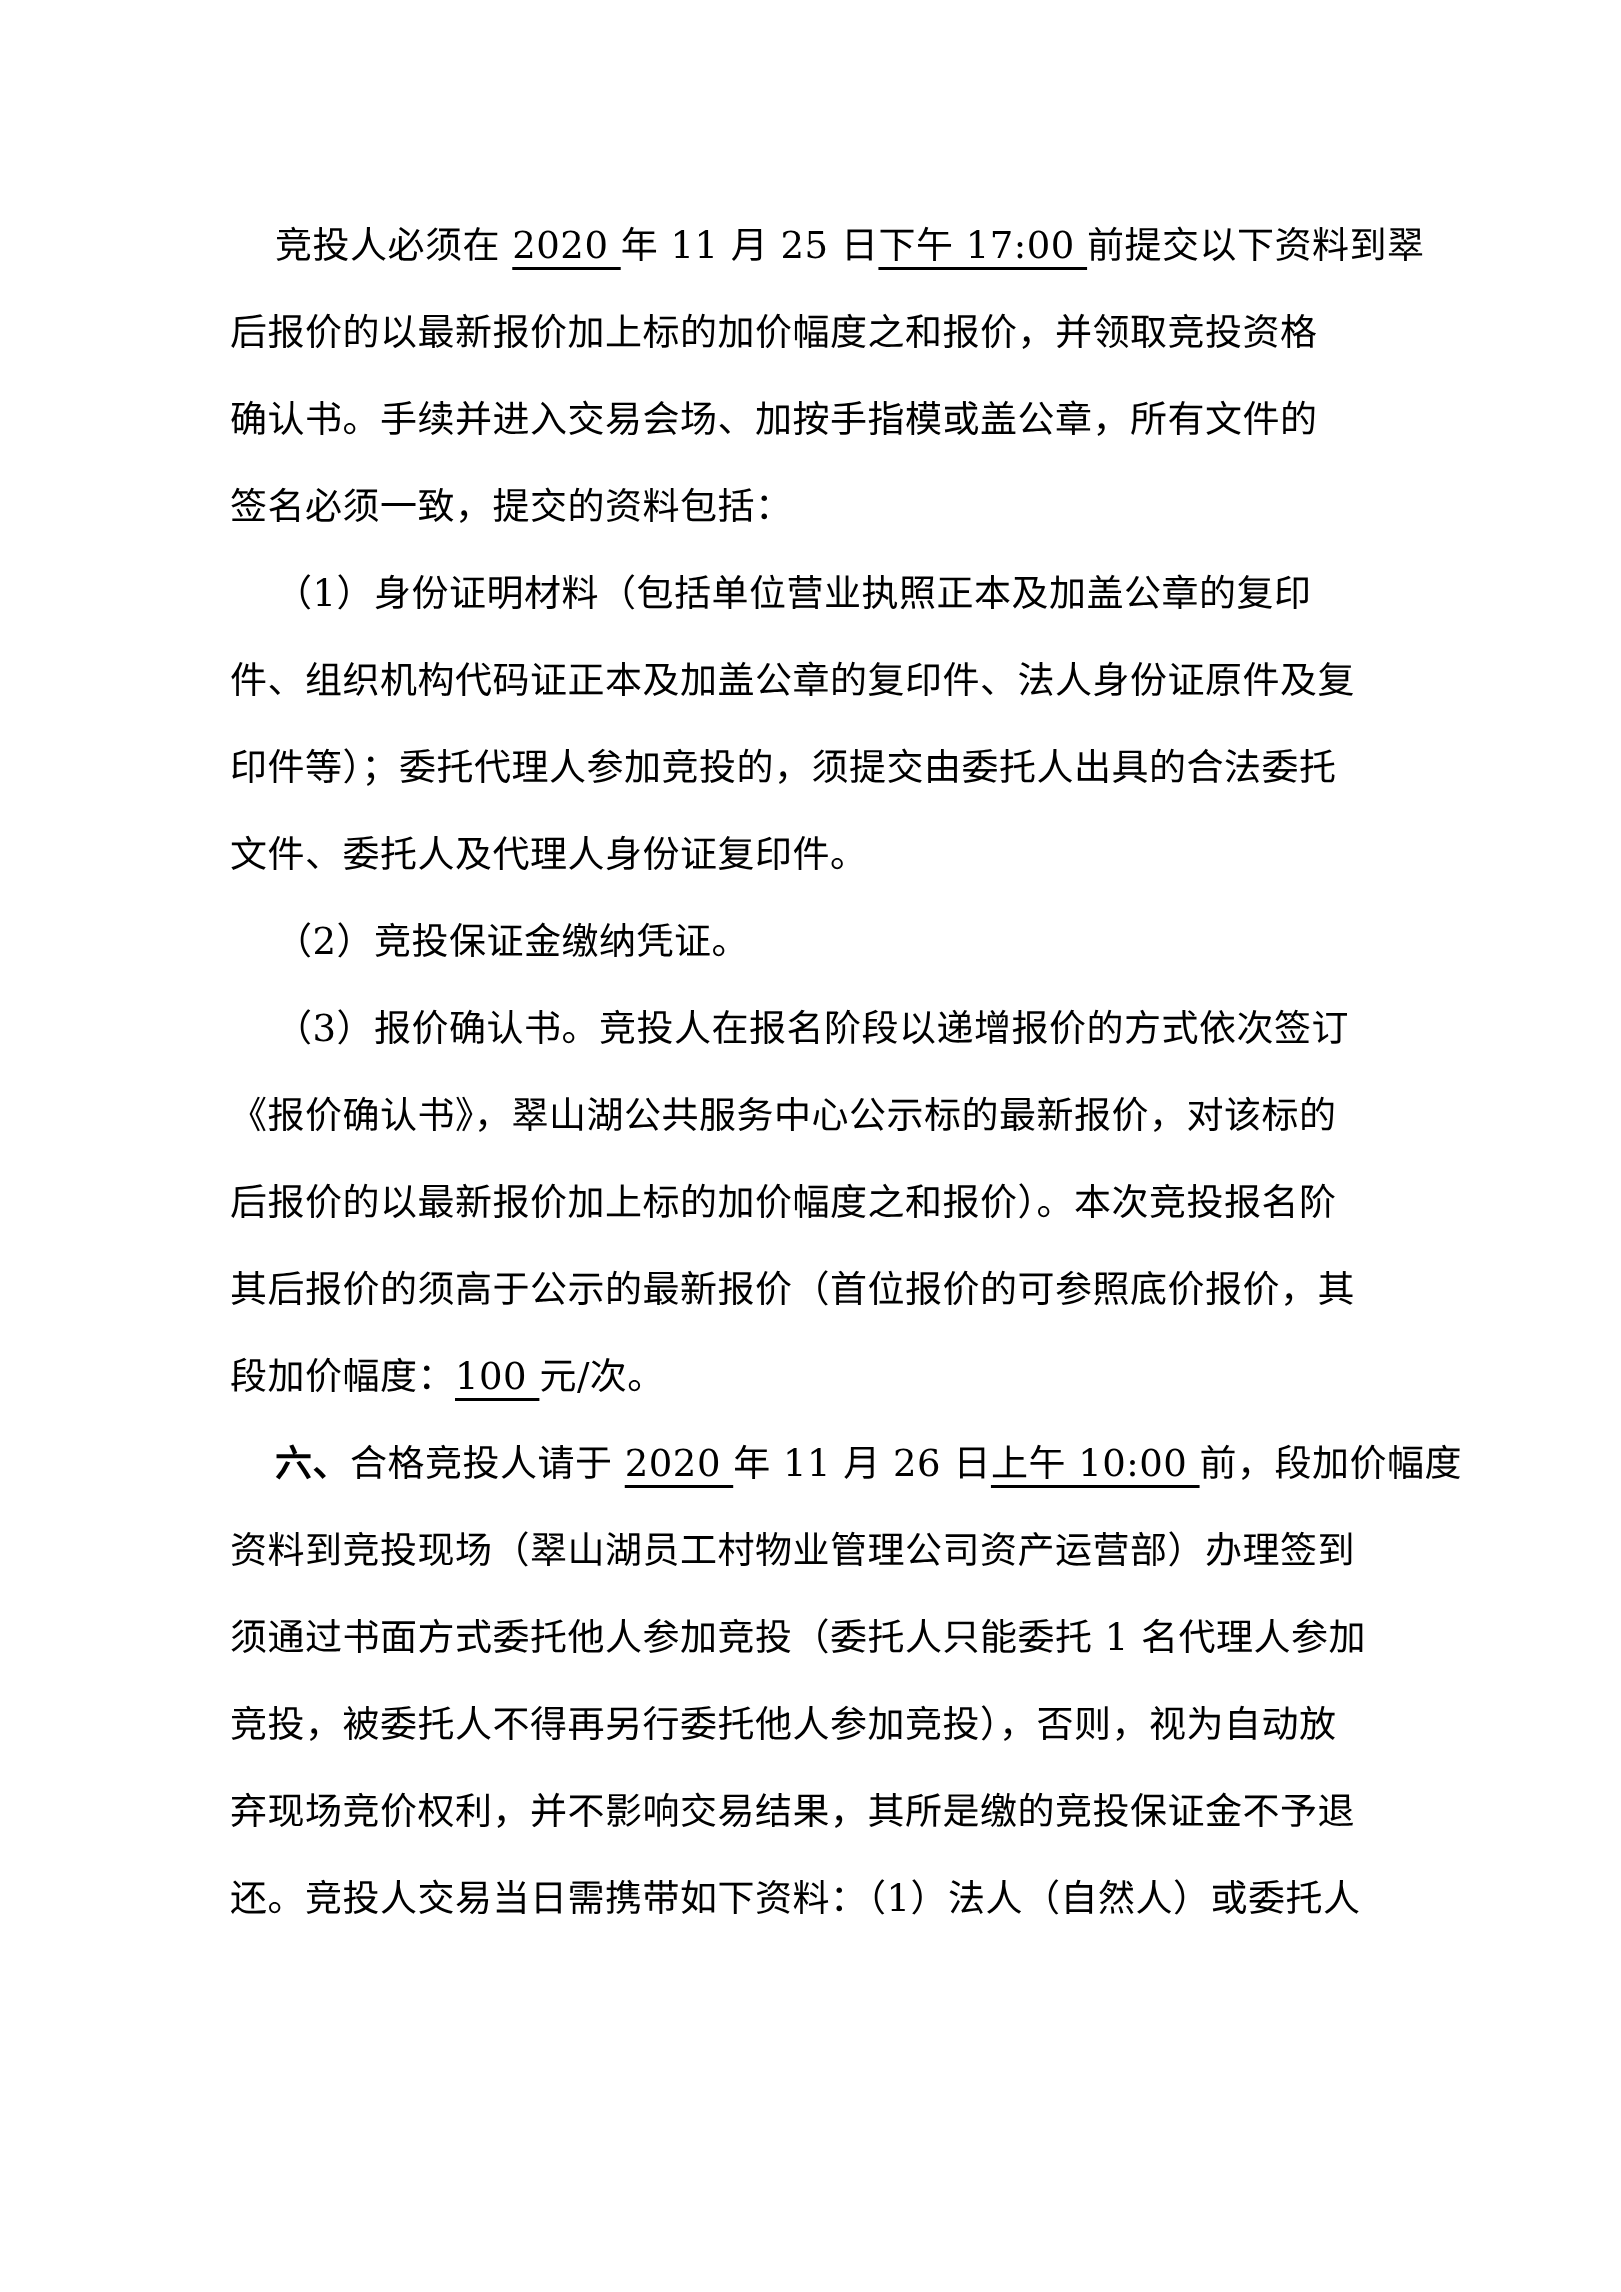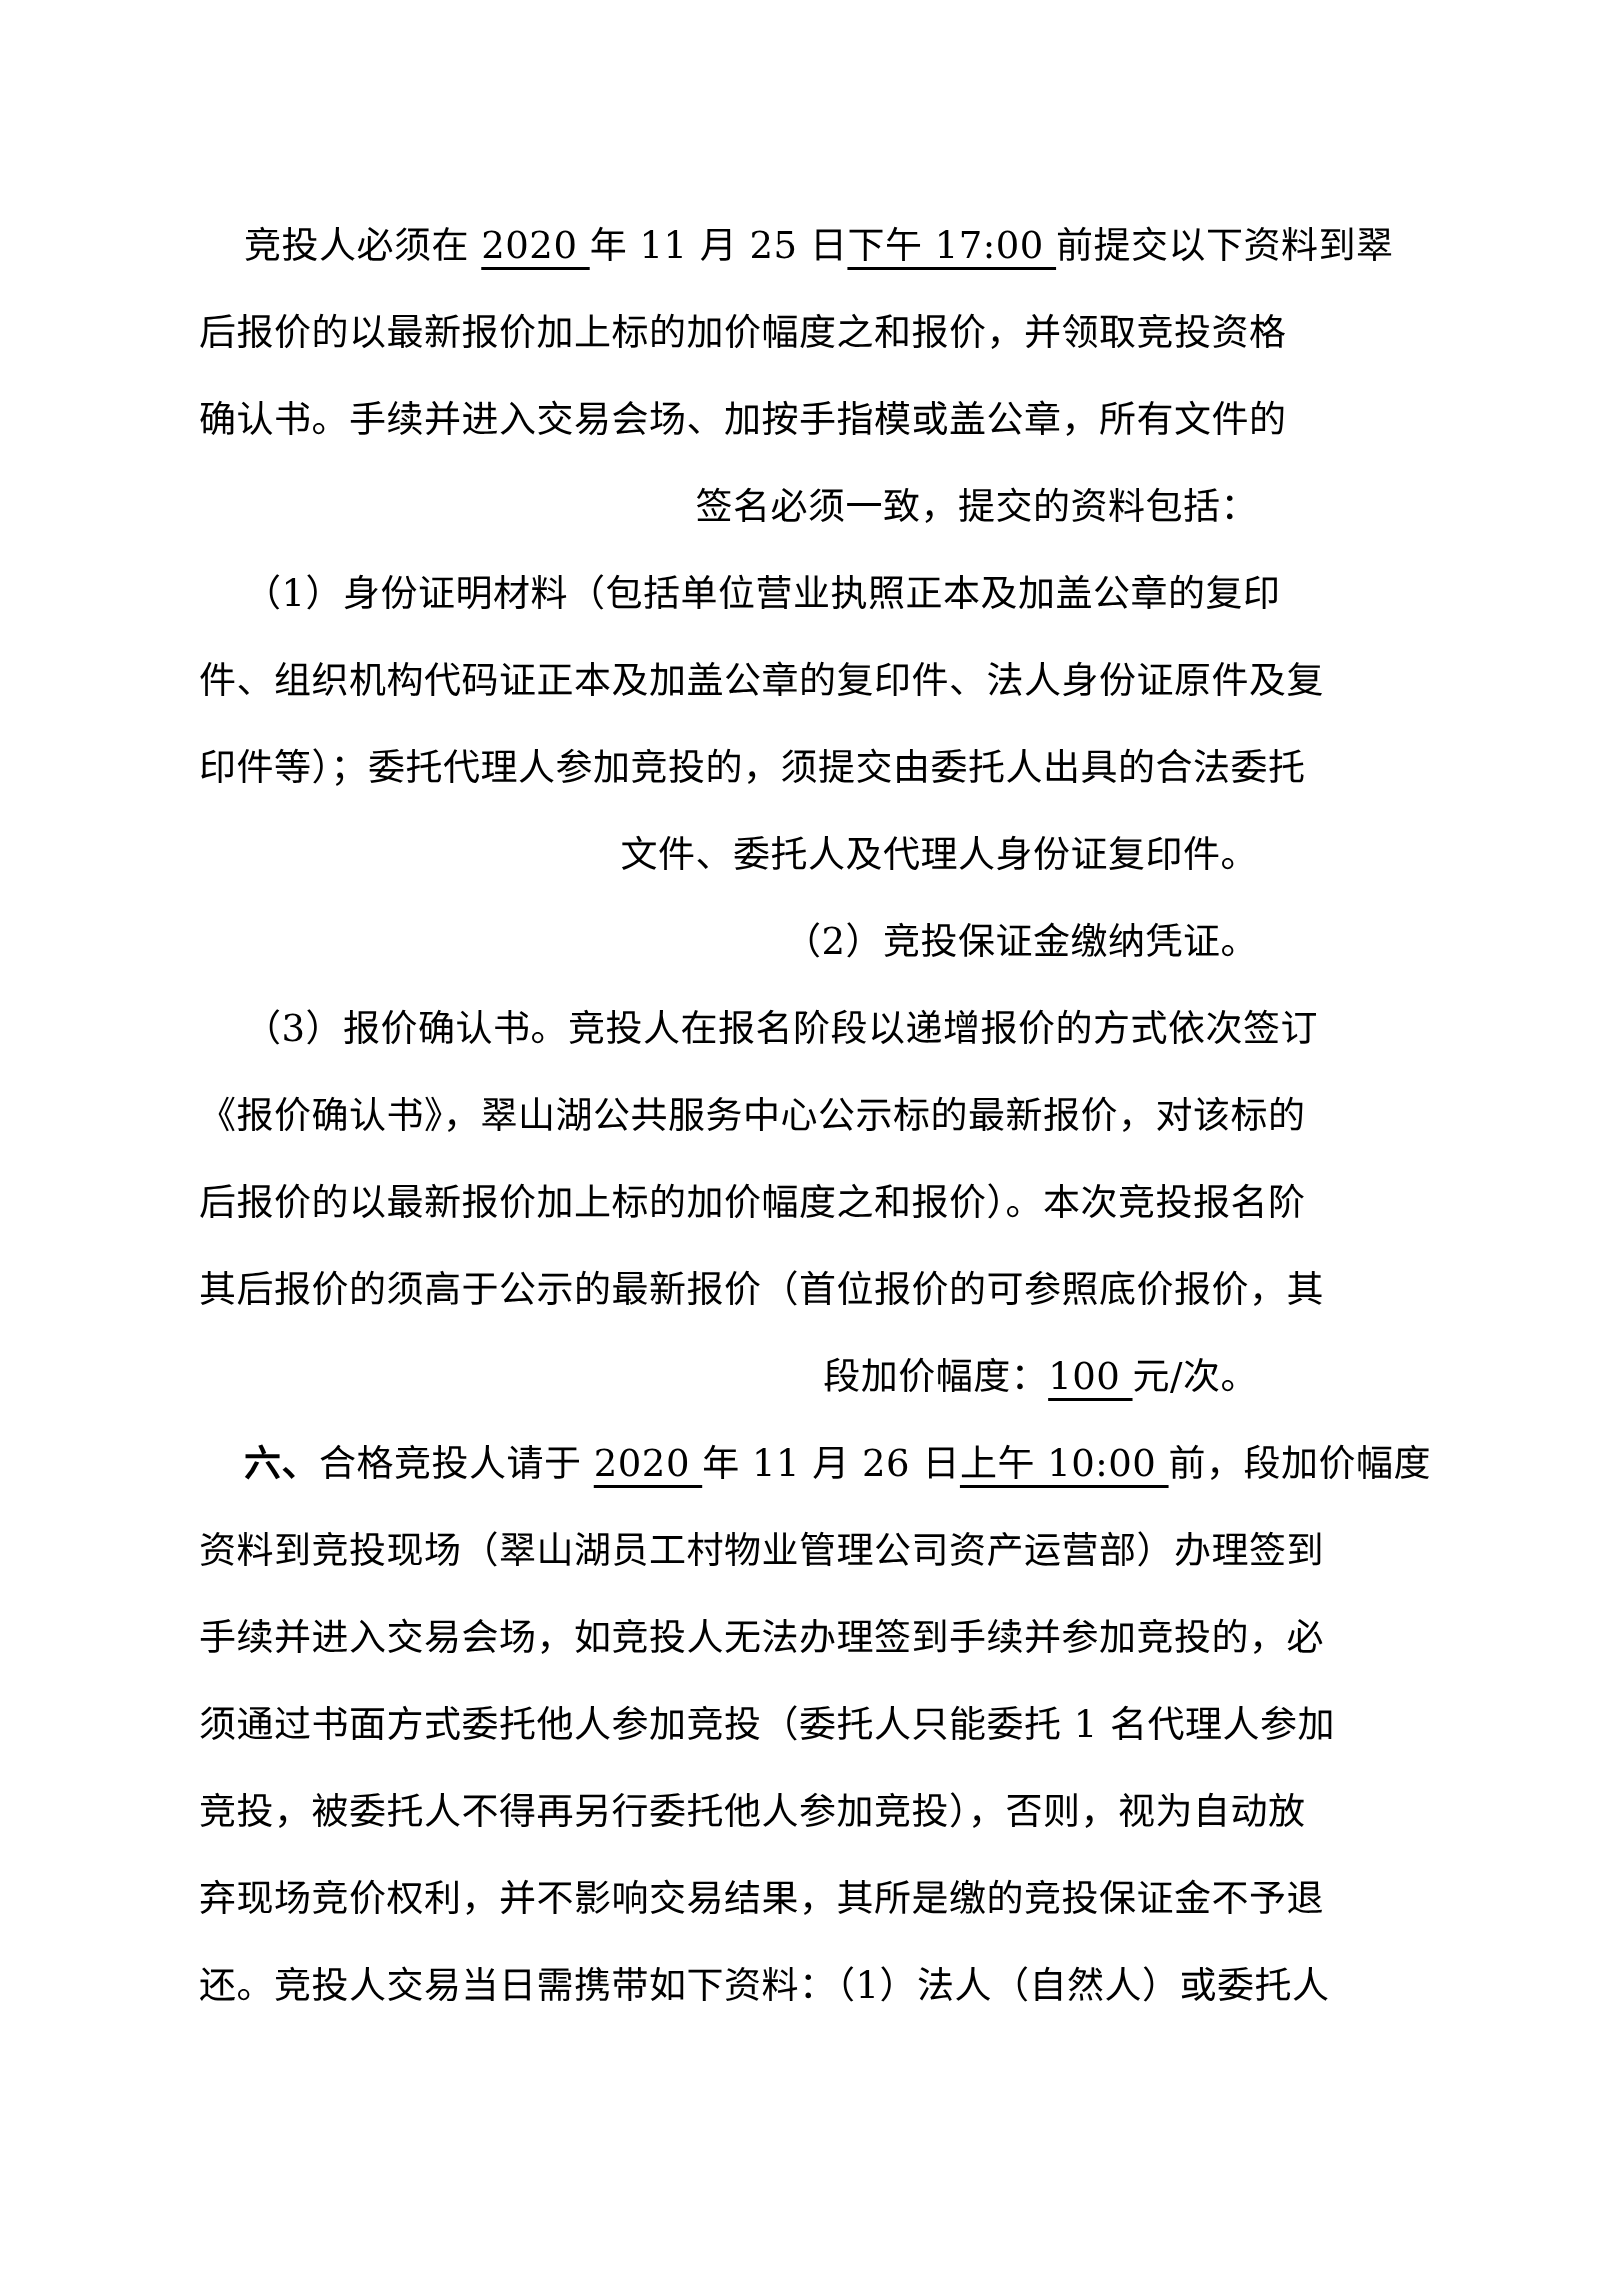--- a/index.html
+++ b/index.html
@@ -11,24 +11,23 @@
     position: relative;
     width: 1621px;
     height: 2293px;
     background: #ffffff;
     color: #000000;
     font-family: "DejaVu Serif", "Liberation Serif", serif;
     overflow: hidden;
   }
   .doc-body {
     position: absolute;
-    left: 199px;
+    left: 230px;
     top: 202px;
     width: 1059px;
-    text-align: right;
   }
   .line {
     height: 87px;
     line-height: 87px;
     font-size: 37px;
     letter-spacing: 0.5px;
     white-space: nowrap;
   }
   .line.indent {
     padding-left: 45px;
@@ -56,20 +55,19 @@
       <div class="line"><span>印件等）；委托代理人参加竞投的，须提交由委托人出具的合法委托</span></div>
       <div class="line"><span>文件、委托人及代理人身份证复印件。</span></div>
       <div class="line indent"><span>（2）竞投保证金缴纳凭证。</span></div>
       <div class="line indent"><span>（3）报价确认书。竞投人在报名阶段以递增报价的方式依次签订</span></div>
       <div class="line"><span>《报价确认书》，翠山湖公共服务中心公示标的最新报价，对该标的</span></div>
       <div class="line"><span>后报价的以最新报价加上标的加价幅度之和报价）。本次竞投报名阶</span></div>
       <div class="line"><span>其后报价的须高于公示的最新报价（首位报价的可参照底价报价，其</span></div>
       <div class="line"><span>段加价幅度：</span><span class="seg-u">100 </span><span>元/次。</span></div>
       <div class="line indent"><span class="seg-b">六、</span><span>合格竞投人请于 </span><span class="seg-u">2020 </span><span>年 11 月 26 日</span><span class="seg-u">上午 10:00 </span><span>前，段加价幅度</span></div>
       <div class="line"><span>资料到竞投现场（翠山湖员工村物业管理公司资产运营部）办理签到</span></div>
-      <div class="line"><span>手续并进入交易会场，如竞投人无法办理签到手续并参加竞投的，必</span></div>
       <div class="line"><span>须通过书面方式委托他人参加竞投（委托人只能委托 1 名代理人参加</span></div>
       <div class="line"><span>竞投，被委托人不得再另行委托他人参加竞投），否则，视为自动放</span></div>
       <div class="line"><span>弃现场竞价权利，并不影响交易结果，其所是缴的竞投保证金不予退</span></div>
       <div class="line"><span>还。竞投人交易当日需携带如下资料：（1）法人（自然人）或委托人</span></div>
     </div>
 </div>
 
 
 </body></html>

